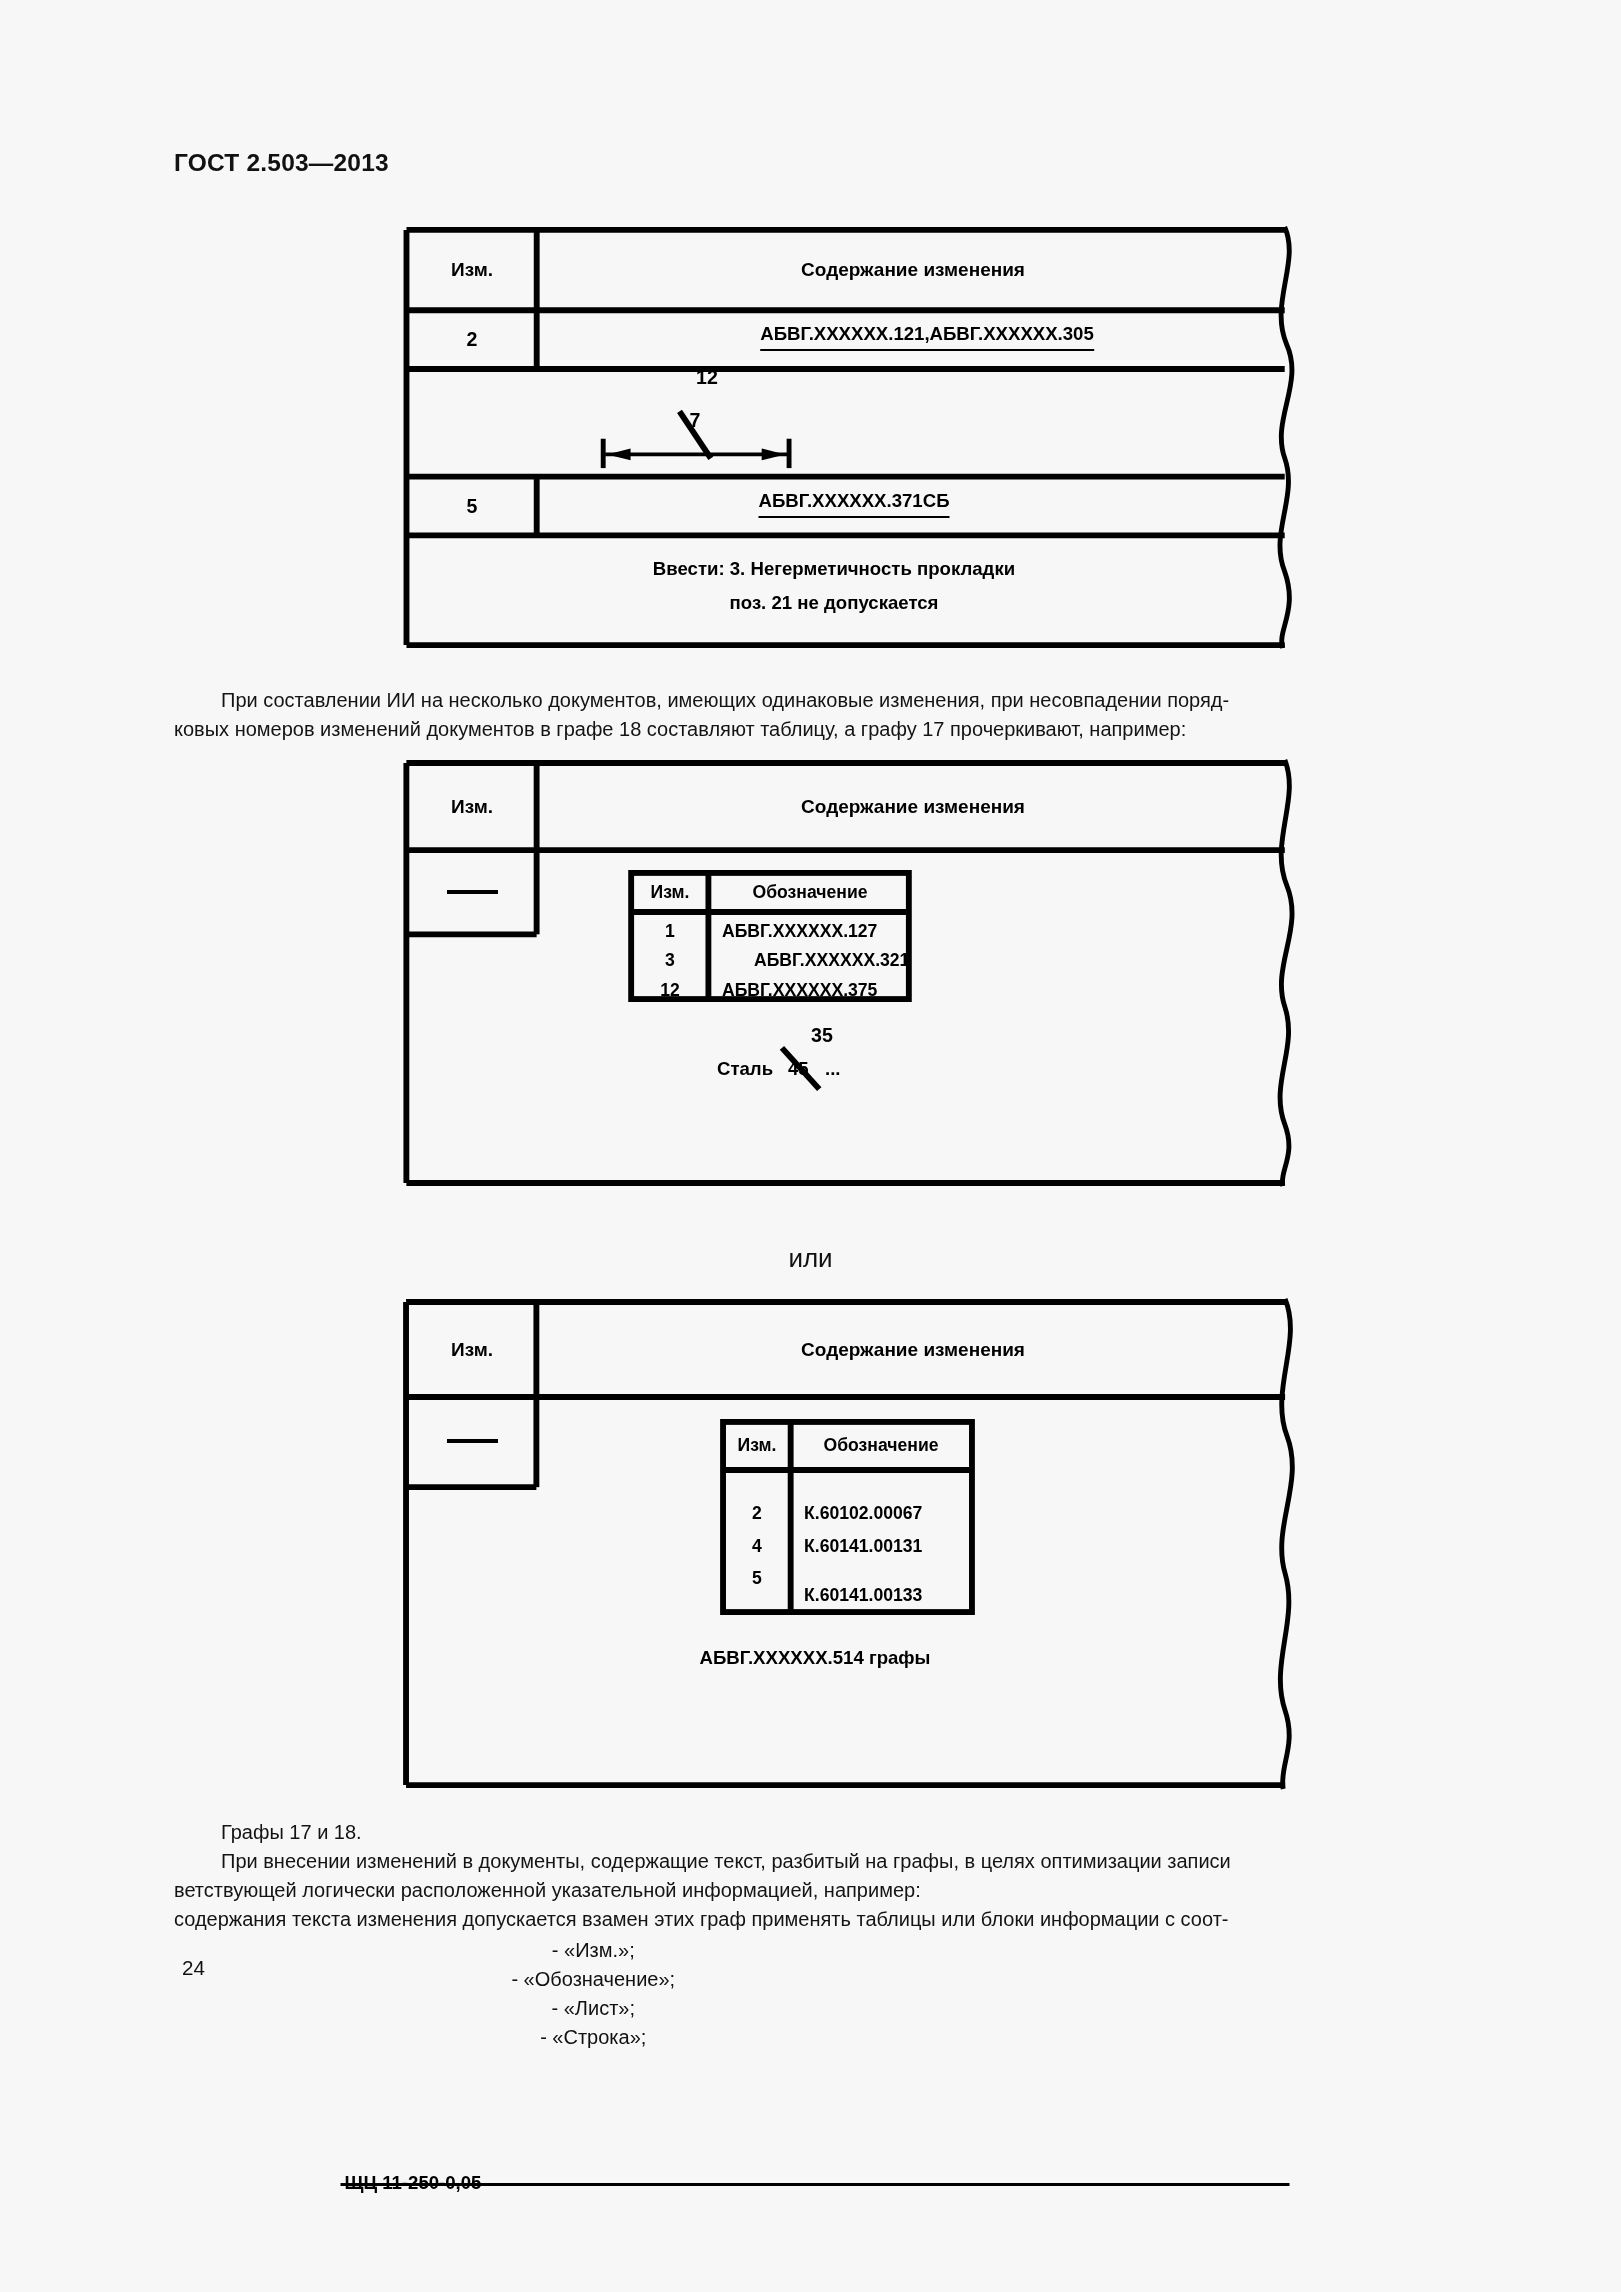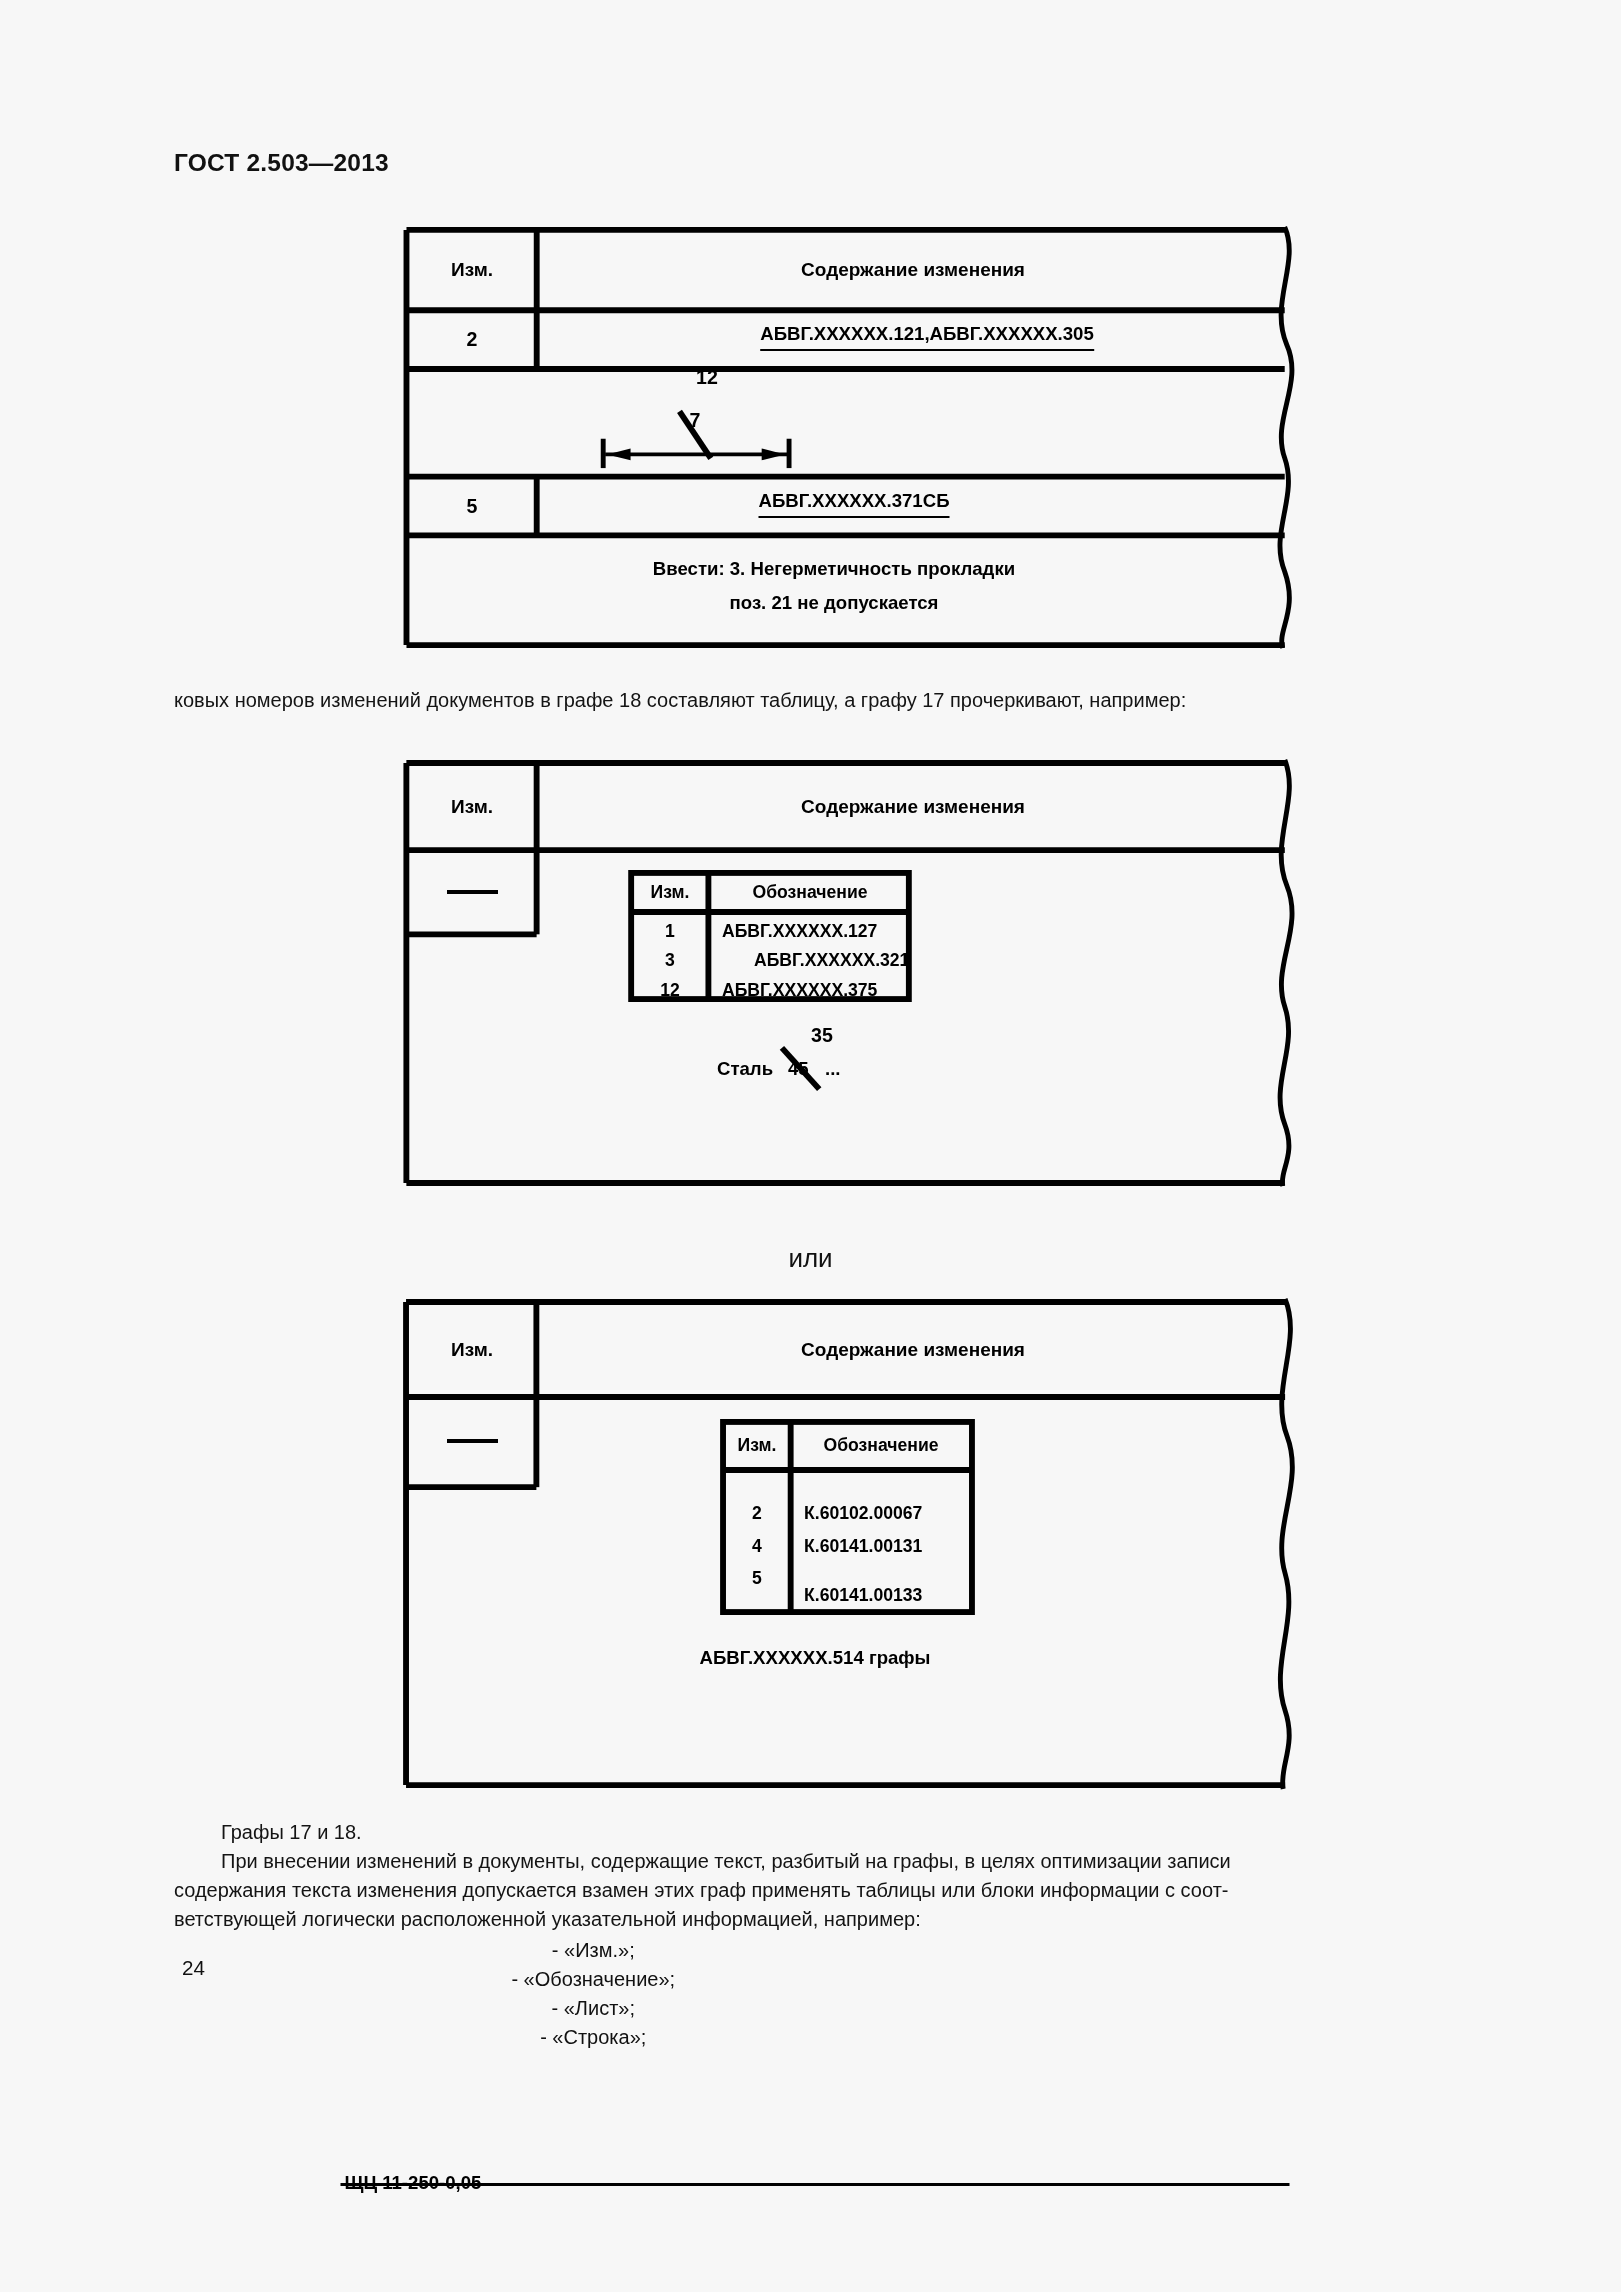--- a/index.html
+++ b/index.html
@@ -122,20 +122,21 @@
         <path d="M192,74 L168,68 L168,80 Z" fill="#000"></path>
 
         <path d="M84,30 L116,78" stroke="#000" stroke-width="6" fill="none"></path>
       </svg>
       <div class="tx num ctr" style="left:110px;top:-15.7px;">12</div>
       <div class="tx num ctr" style="left:98px;top:27.4px;">7</div>
     </div>
   </div>
 
   <div class="para" style="left:174px;top:686px;width:1274px;">
+    <p class="ind">При составлении ИИ на несколько документов, имеющих одинаковые изменения, при несовпадении поряд-</p>
     <p>ковых номеров изменений документов в графе 18 составляют таблицу, а графу 17 прочеркивают, например:</p>
   </div>
 
   <div class="tbl" style="left:403px;top:760px;">
     <svg width="941" height="426" viewBox="0 0 960 435">
       <path d="M3,3 L900,3" stroke="#000" stroke-width="6" fill="none"></path>
       <path d="M3,3 L3,432" stroke="#000" stroke-width="6" fill="none"></path>
       <path d="M3,432 L900,432" stroke="#000" stroke-width="6" fill="none"></path>
       <path d="M900,0 C916,40 884,84 902,128 C920,172 886,210 900,252
                C914,294 884,330 900,372 C912,404 894,420 898,435" stroke="#000" stroke-width="5" fill="none"></path>
@@ -219,22 +220,22 @@
       <div class="tx small" style="left:84px;top:166px;">К.60141.00133</div>
     </div>
 
     <div class="tx ctr" style="left:412px;top:348px;">АБВГ.ХХХХХХ.514 графы</div>
     <div class="tx ctr strike" style="left:412px;top:383px;">ЩЦ 11-250-0,05</div>
   </div>
 
   <div class="para" style="left:174px;top:1818px;width:1274px;">
     <p class="ind">Графы 17 и 18.</p>
     <p class="ind">При внесении изменений в документы, содержащие текст, разбитый на графы, в целях оптимизации записи</p>
+    <p>ветствующей логически расположенной указательной информацией, например:</p>
     <p>содержания текста изменения допускается взамен этих граф применять таблицы или блоки информации с соот-</p>
-    <p>ветствующей логически расположенной указательной информацией, например:</p>
   </div>
 
   <div class="bullets" style="left:174px;top:1936px;width:784px;">
     <p class="bl">- «Изм.»;</p>
     <p class="bl">- «Обозначение»;</p>
     <p class="bl">- «Лист»;</p>
     <p class="bl">- «Строка»;</p>
   </div>
 
   <div class="page-num">24</div>

